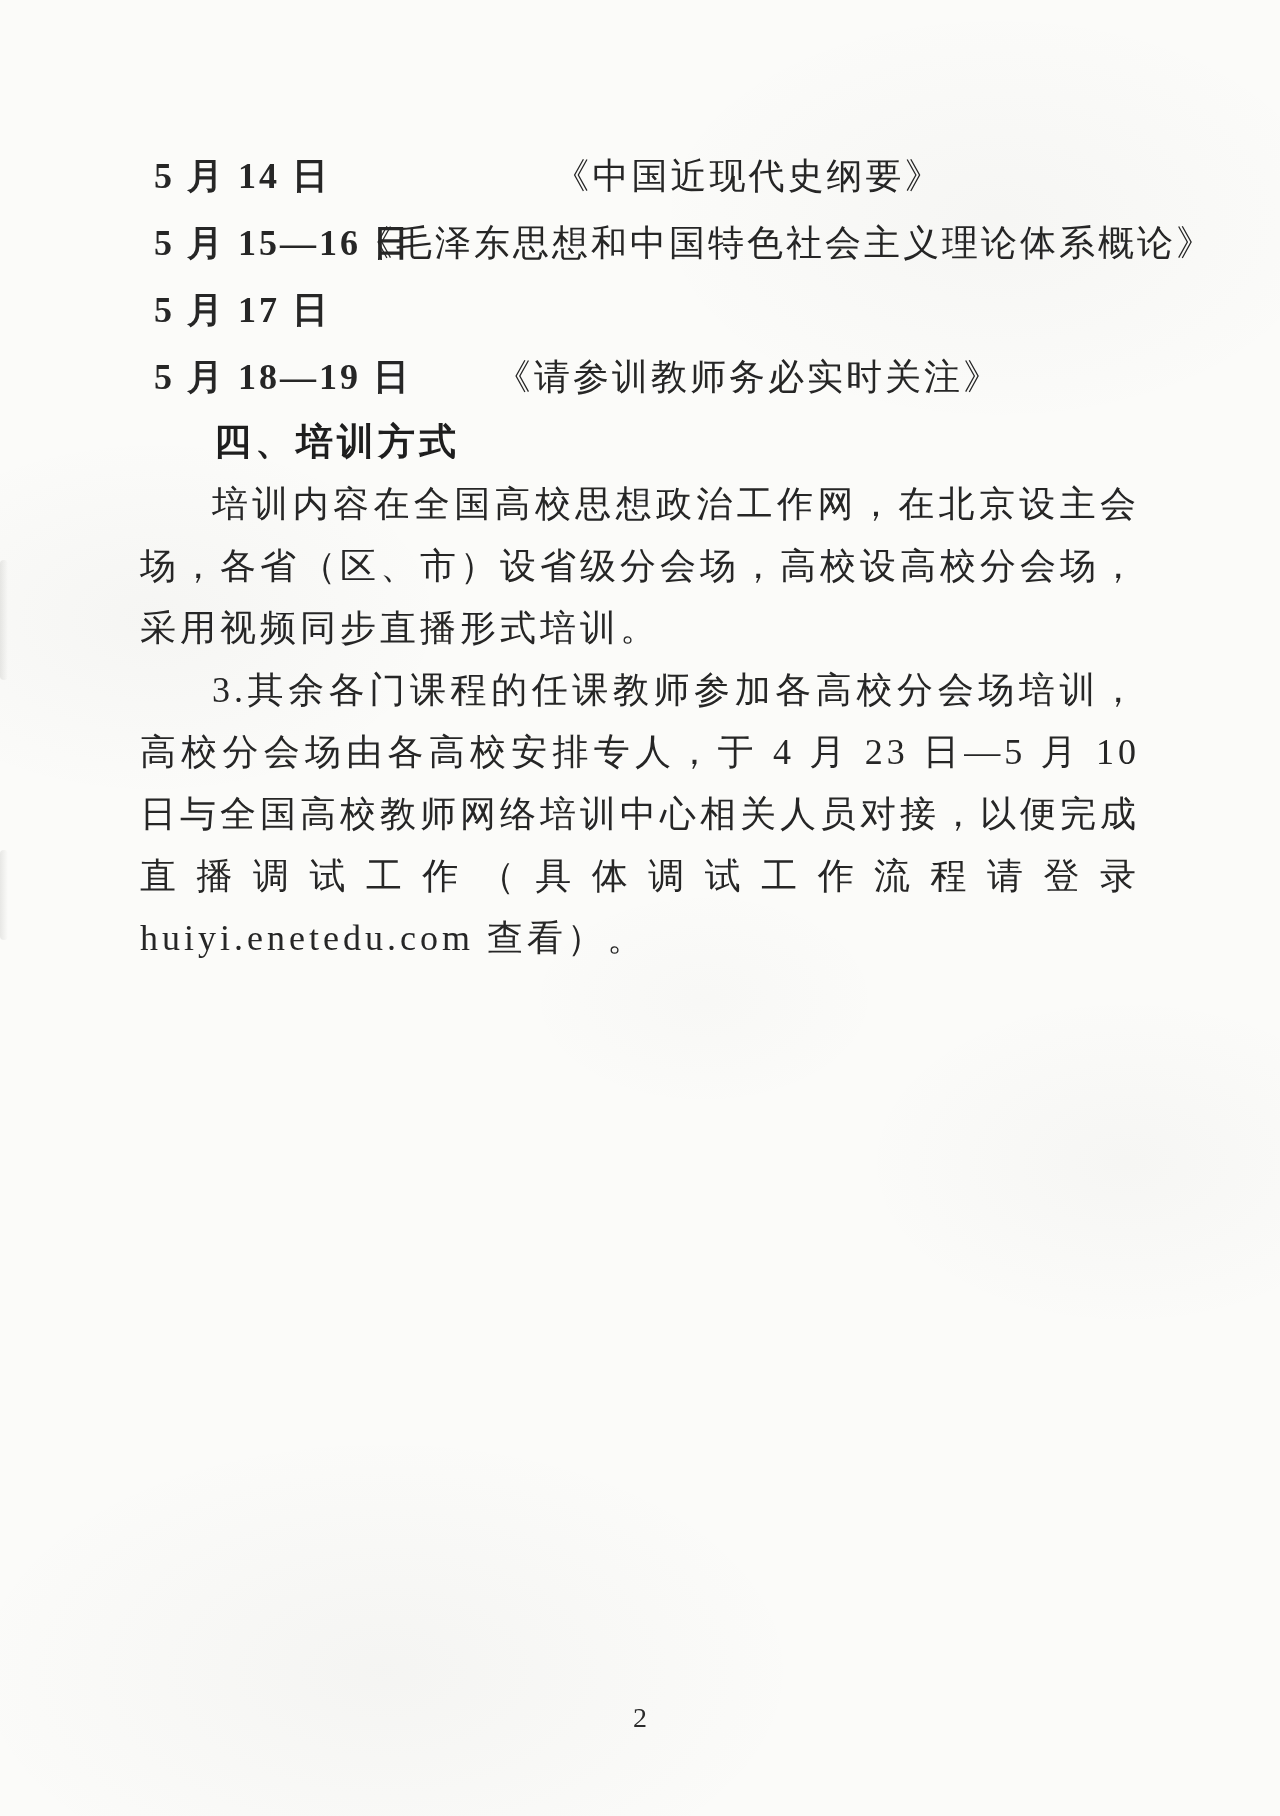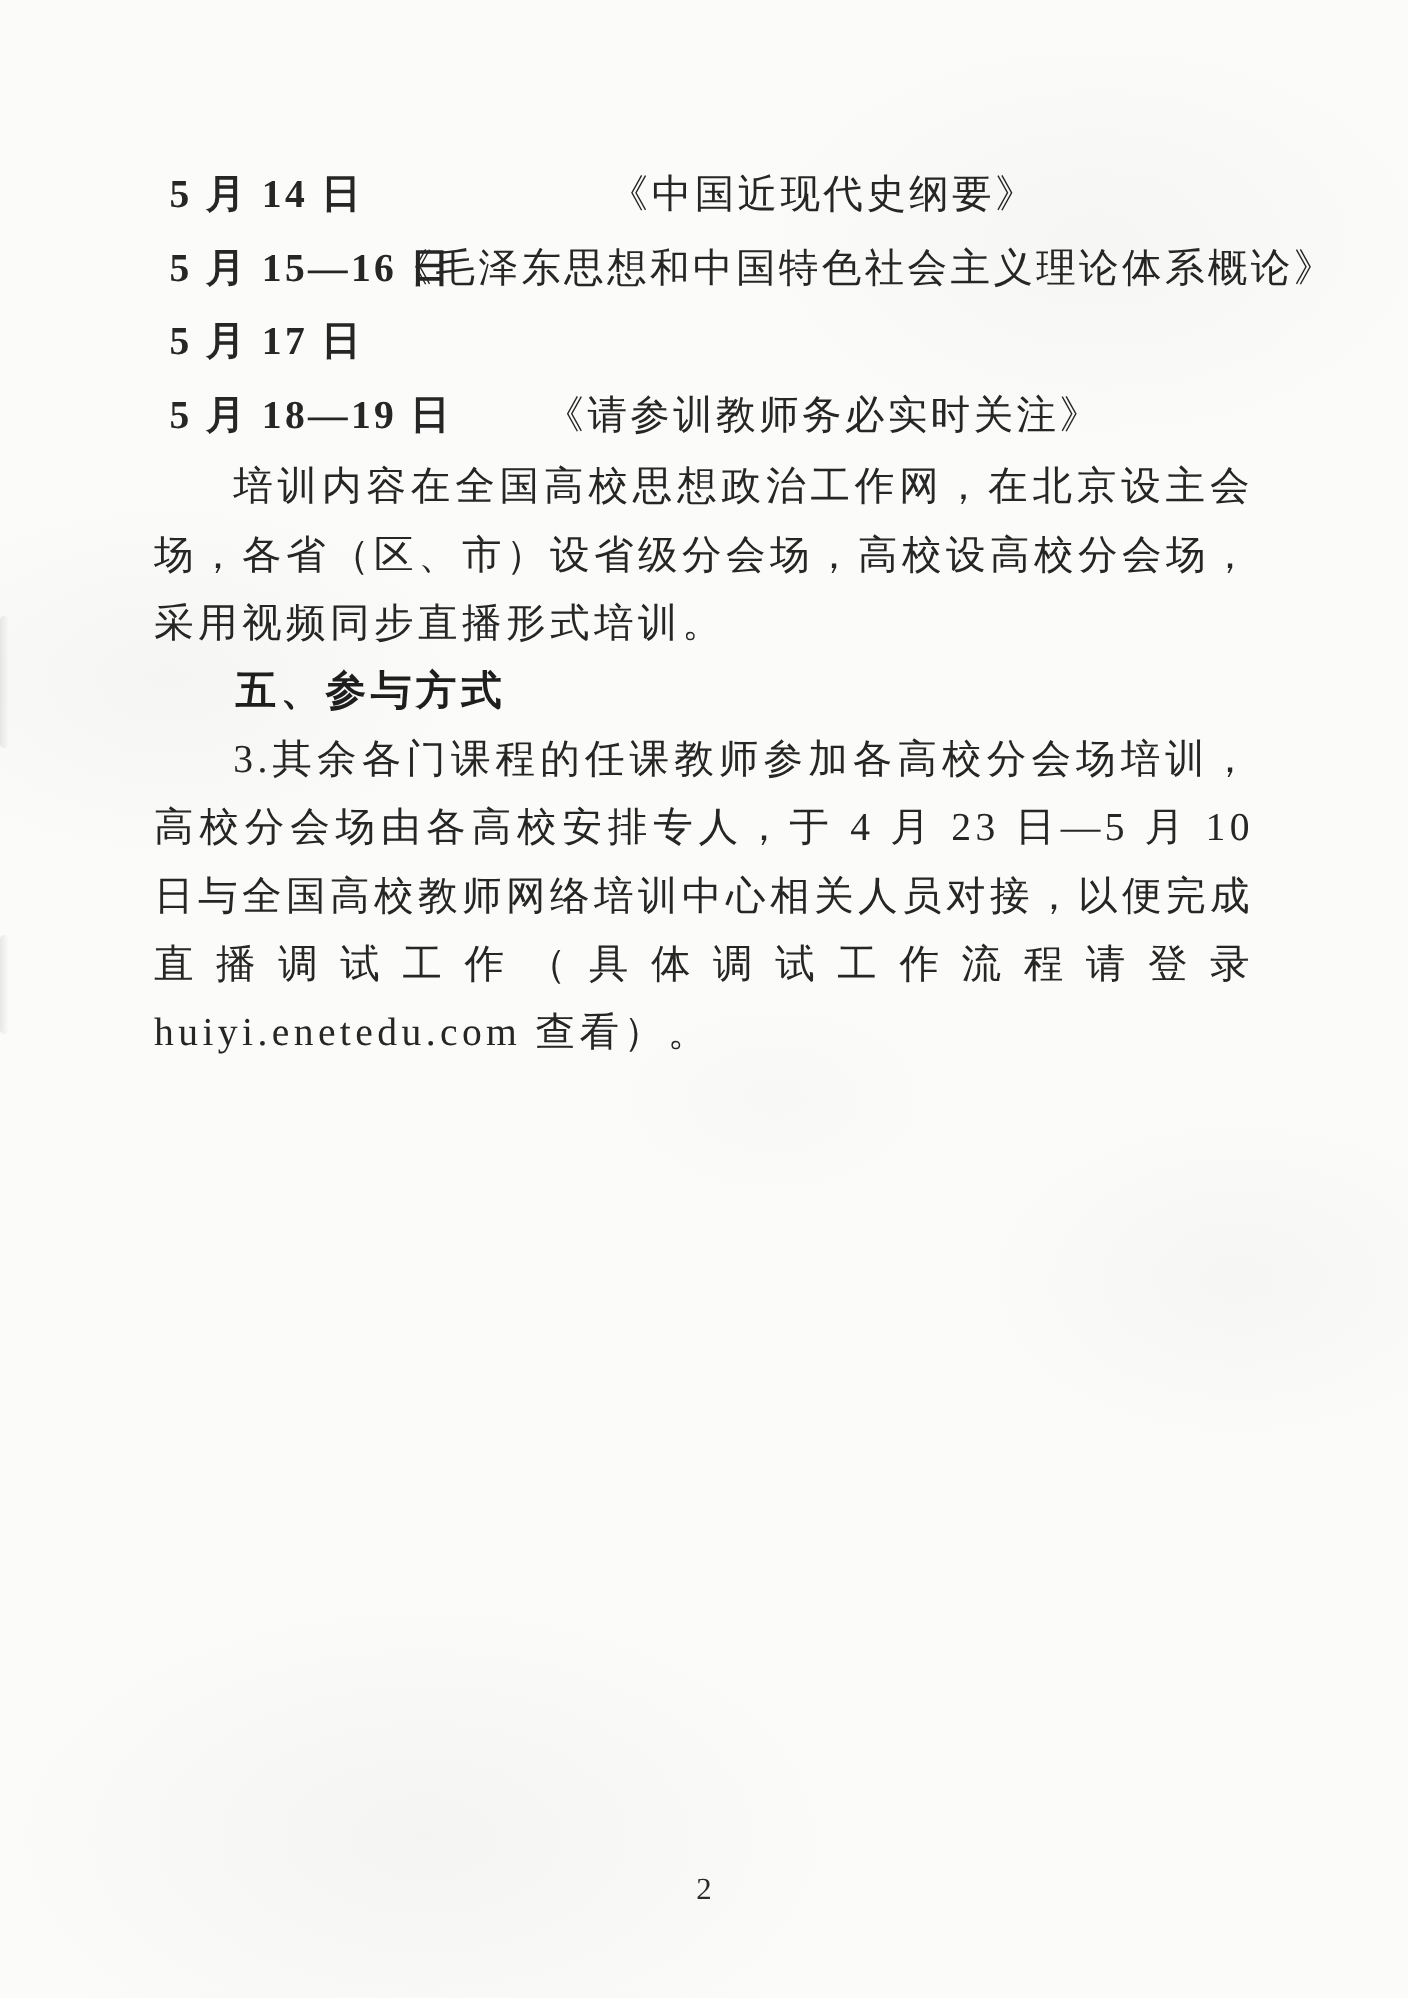--- a/index.html
+++ b/index.html
@@ -112,20 +112,20 @@
     </div>
     <div class="schedule-row">
       <span class="schedule-date">5 月 17 日</span>
     </div>
     <div class="schedule-row">
       <span class="schedule-date">5 月 18—19 日</span>
       <span class="schedule-course">《请参训教师务必实时关注》</span>
     </div>
   </div>
 
+  <h2 class="section-heading">四、培训方式</h2>
   <p class="body-paragraph">培训内容在全国高校思想政治工作网，在北京设主会场，各省（区、市）设省级分会场，高校设高校分会场，采用视频同步直播形式培训。</p>
 
-  <h2 class="section-heading">五、参与方式</h2>
   <p class="body-paragraph">3.其余各门课程的任课教师参加各高校分会场培训，高校分会场由各高校安排专人，于 4 月 23 日—5 月 10 日与全国高校教师网络培训中心相关人员对接，以便完成直播调试工作（具体调试工作流程请登录 huiyi.enetedu.com 查看）。</p>
 
 </div>
 
 <div class="page-number">2</div>
 
 </body></html>

